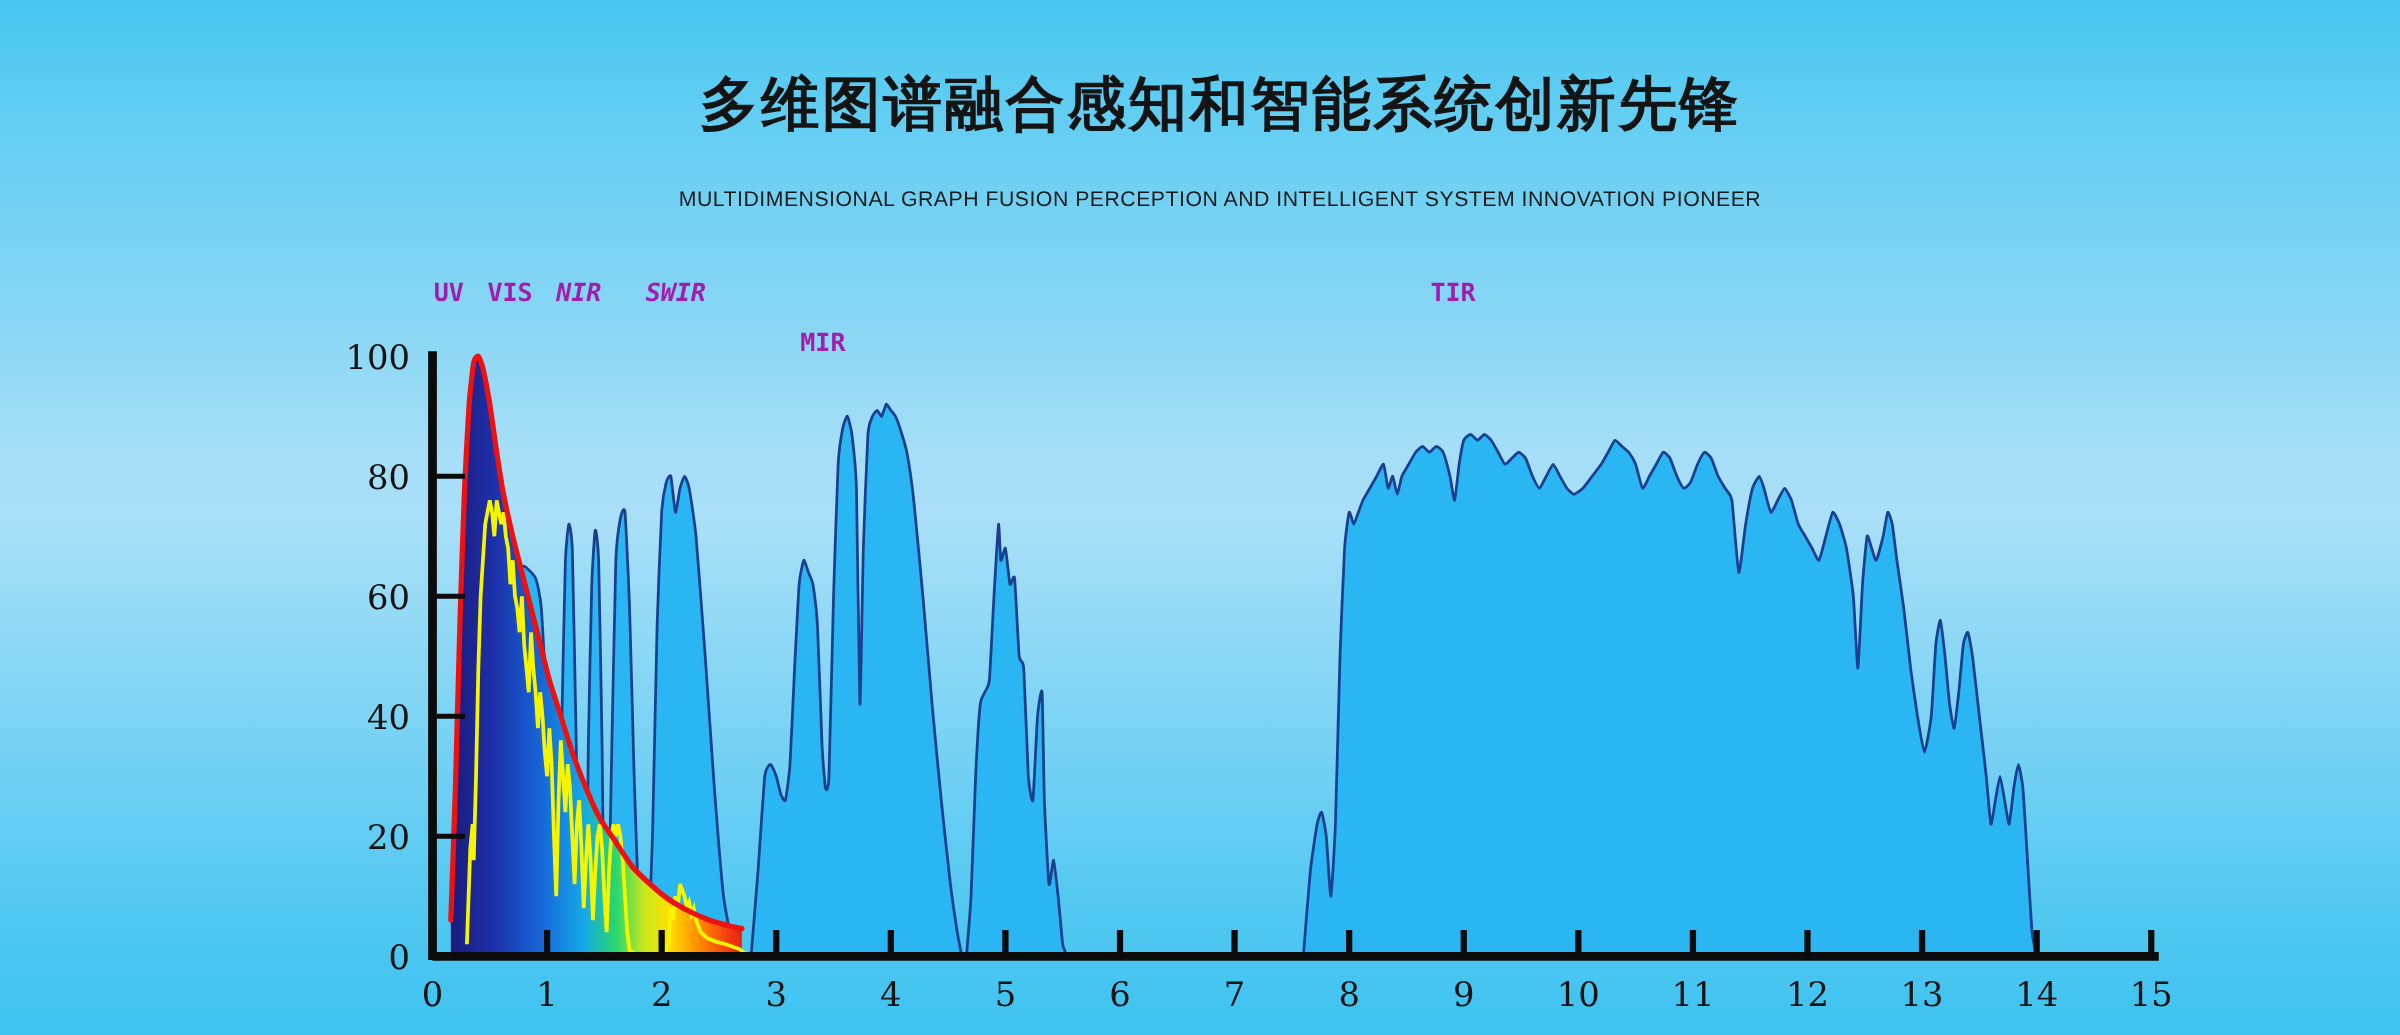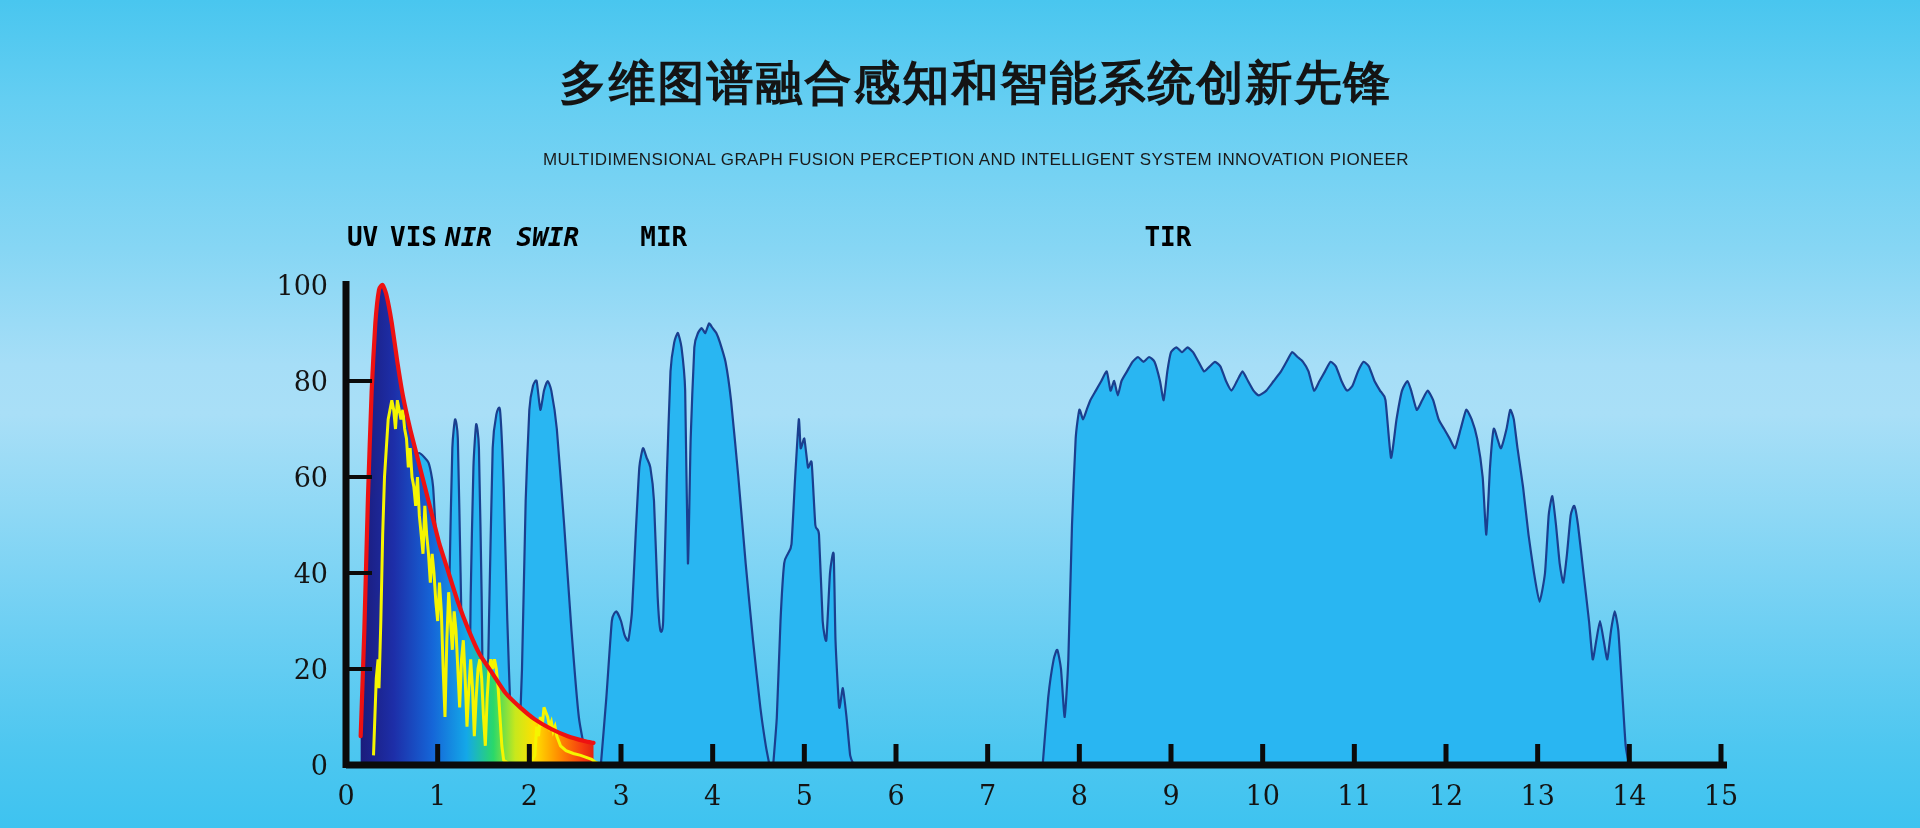--- a/index.html
+++ b/index.html
@@ -32,22 +32,22 @@
     position:absolute; left:0; top:150px; width:1920px;
     text-align:center;
     font-size:17px; color:#1a1a1a;
     letter-spacing:0.4px;
     white-space:nowrap;
   }
   .bandlabel {
     position:absolute;
     font-family:"DejaVu Sans Mono", monospace;
     font-weight:bold;
-    font-size:26px;
-    color:#000000;
+    font-size:20px;
+    color:#a21caf;
     top:222px;
     white-space:nowrap;
     text-align:right;
   }
   svg.chart { position:absolute; left:0; top:0; }
   .axisnum {
     font-family:"DejaVu Serif", serif;
     font-size:27px;
     fill:#141414;
   }
@@ -58,21 +58,21 @@
 <div id="stage">
 
   <div class="title">多维图谱融合感知和智能系统创新先锋</div>
   <div class="subtitle">MULTIDIMENSIONAL GRAPH FUSION PERCEPTION AND INTELLIGENT SYSTEM INNOVATION PIONEER</div>
 
   <div id="bandlabels">
       <div class="bandlabel" style="left: 330.917px;">UV</div>
       <div class="bandlabel" style="left: 374px;">VIS</div>
       <div class="bandlabel" style="left: 429px; font-style: italic;">NIR</div>
       <div class="bandlabel" style="left: 500.5px; font-style: italic;">SWIR</div>
-      <div class="bandlabel" style="left: 624.25px;">MIR</div>
+      <div class="bandlabel" style="left: 624.25px; margin-top: 40px;">MIR</div>
       <div class="bandlabel" style="left: 1128.42px;">TIR</div>
     </div>
 
   <svg class="chart" id="chartsvg" width="1920" height="828">
     <defs>
       <linearGradient id="solarGrad" x1="0" y1="0" x2="1" y2="0">
         <stop offset="0%" stop-color="#1b1b7a"></stop>
         <stop offset="14%" stop-color="#1d2ea8"></stop>
         <stop offset="30%" stop-color="#1566d8"></stop>
         <stop offset="44%" stop-color="#14a8e8"></stop>

